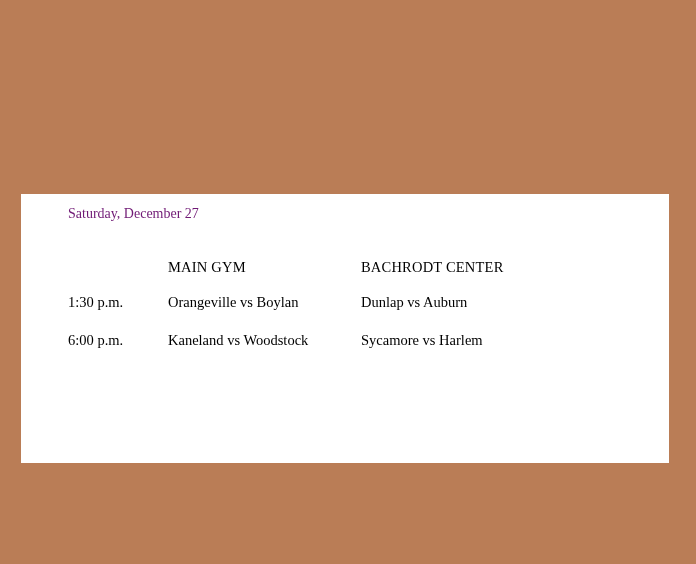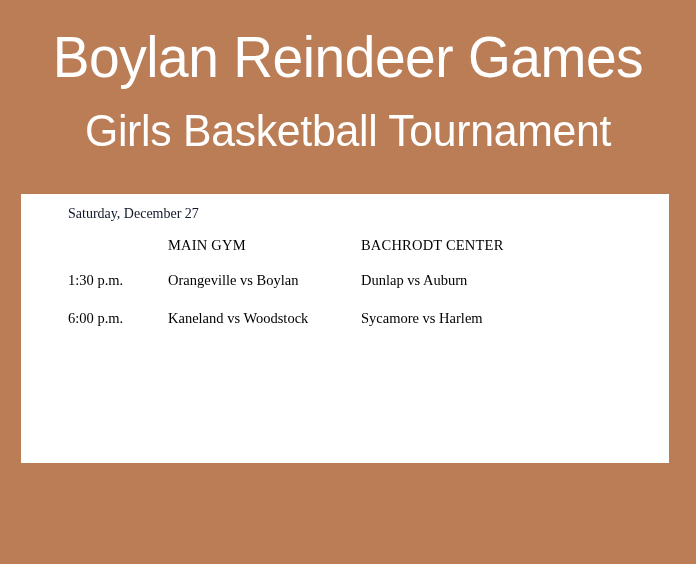--- a/index.html
+++ b/index.html
@@ -71,31 +71,31 @@
     top: 194px;
     width: 648px;
     height: 269px;
     background: #ffffff;
   }
 
   #schedule-date {
     position: absolute;
     left: 47px;
     top: 11px;
-    color: #0f172a;
+    color: #701a75;
     font-family: "Liberation Serif", serif;
     font-size: 14px;
     line-height: 18px;
     white-space: nowrap;
   }
 
   #schedule-table {
     position: absolute;
     left: 0;
-    top: 34px;
+    top: 56px;
     width: 648px;
     border-collapse: collapse;
     table-layout: fixed;
     padding-left: 38px;
   }
 
   #schedule-table col.c-time  { width: 147px; }
   #schedule-table col.c-gym   { width: 193px; }
   #schedule-table col.c-bach  { width: 308px; }
 
@@ -134,24 +134,20 @@
   .venue-head {
     font-variant: small-caps;
     letter-spacing: 0.2px;
   }
 </style>
 </head>
 <body style="background: rgb(186, 125, 86);">
 
 <div id="poster" style="background: rgb(186, 125, 86);">
 
-  <div id="header">
-    <div id="main-title">Boylan Reindeer Games</div>
-    <div id="sub-title">Girls Basketball Tournament</div>
-  </div>
 
   <div id="schedule-panel" style="background: rgb(255, 255, 255);">
 
     <div id="schedule-date">Saturday, December 27</div>
 
     <table id="schedule-table">
       <colgroup>
         <col class="c-time">
         <col class="c-gym">
         <col class="c-bach">

